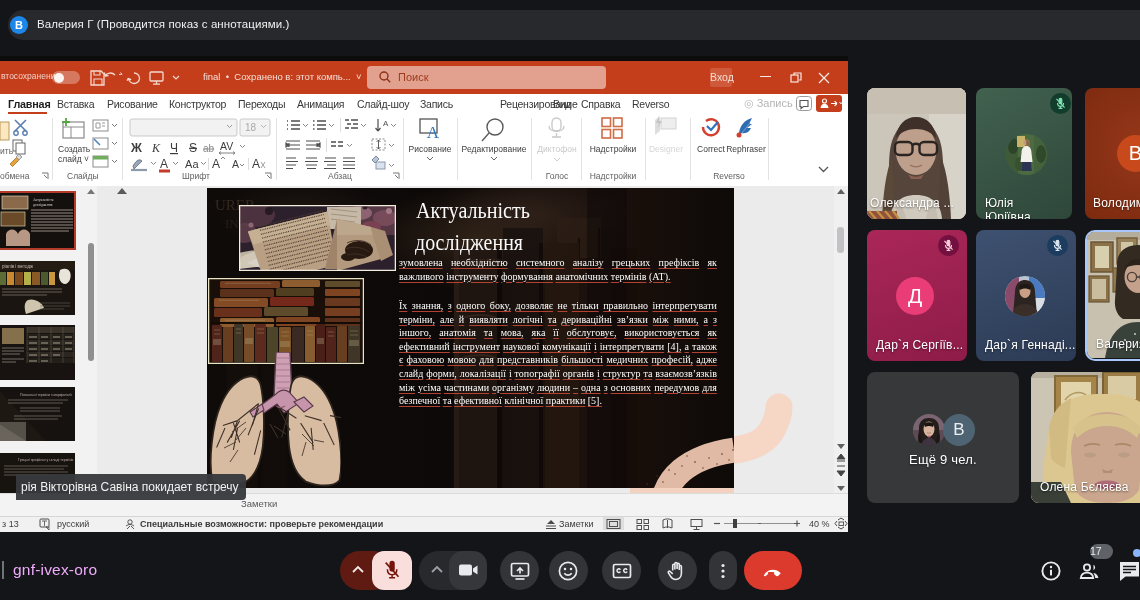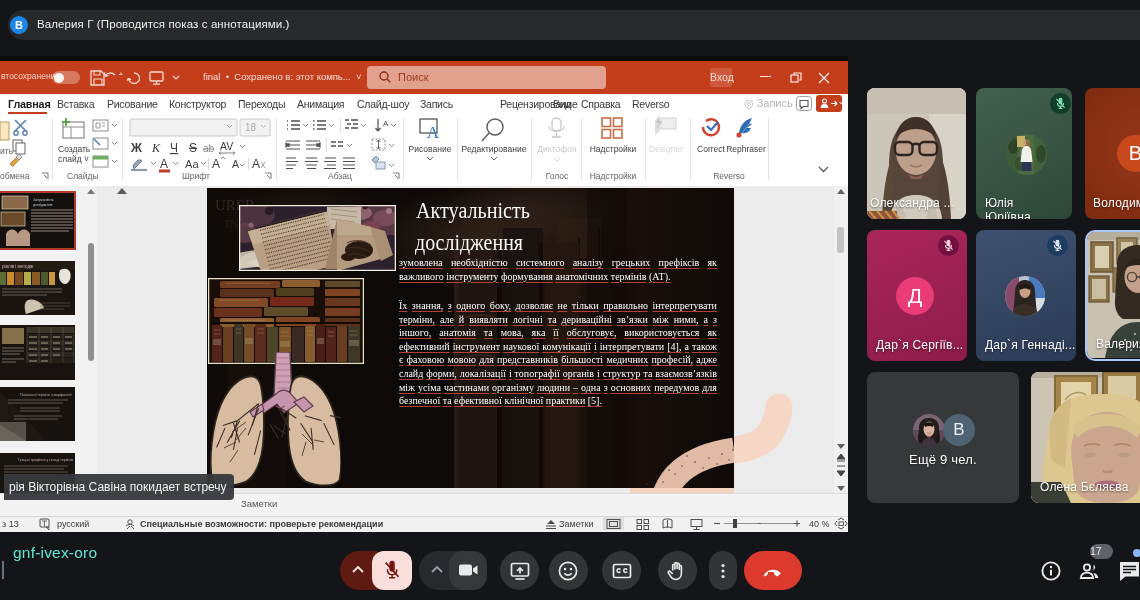--- a/index.html
+++ b/index.html
@@ -680,24 +680,24 @@
     <rect x="733" y="3" width="4" height="9" fill="#3f3f3f"></rect>
     <path d="M794 7.5h6M797 4.5v6" stroke="#555" stroke-width="1.2"></path>
     <text x="809" y="11" font-size="9" fill="#3c3c3c">40 %</text>
     <g stroke="#4a4a4a" fill="none">
         <path d="M838 4l3-2 3 2m-6 7l3 2 3-2m-7-6l-2 2.5 2 2.5m8-5l2 2.5-2 2.5" stroke-width="1"></path>
         <rect x="839" y="6" width="4.5" height="3.5" stroke-width=".9"></rect>
       </g>
   </svg>
 </div>
 
-<div class="abs" style="left:4px;top:474px;width:230px;height:26px;background:rgba(55,57,60,.96);border-radius:0 4px 4px 0;color:#f2f2f2;font-size:12px;line-height:26px;padding-left:5px;box-sizing:border-box;white-space:nowrap;overflow:hidden;">рія Вікторівна Савіна покидает встречу</div>
+<div class="abs" style="left:16px;top:474px;width:230px;height:26px;background:rgba(55,57,60,.96);border-radius:0 4px 4px 0;color:#f2f2f2;font-size:12px;line-height:26px;padding-left:5px;box-sizing:border-box;white-space:nowrap;overflow:hidden;">рія Вікторівна Савіна покидает встречу</div>
 
 <div class="abs" style="left:2px;top:561px;width:2px;height:18px;background:#707377;"></div>
-<div class="abs" style="left:13px;top:544px;color:#5eead4;font-size:15.5px;font-weight:500;letter-spacing:.2px;">gnf-ivex-oro</div>
+<div class="abs" style="left:13px;top:561px;color:#f0abfc;font-size:15.5px;font-weight:500;letter-spacing:.2px;">gnf-ivex-oro</div>
 
 <div class="abs" style="left:340px;top:551px;width:46px;height:39px;background:#5f1a12;border-radius:20px 12px 12px 20px;"></div>
 <svg class="abs" style="left:348px;top:560px;" width="20" height="20" viewBox="0 0 20 20">
     <path d="M5 12l5-5 5 5" fill="none" stroke="#f5e9e7" stroke-width="1.8"></path>
   </svg>
 <div class="abs" style="left:372px;top:551px;width:40px;height:39px;background:#f9dedc;border-radius:12px;"></div>
 <svg class="abs" style="left:380px;top:558px;" width="24" height="25" viewBox="0 0 24 25">
   <g fill="none" stroke="#74140c" stroke-width="1.5">
     <rect x="10.2" y="3.5" width="3.8" height="9.3" rx="1.9" fill="#74140c"></rect>
     <path d="M7.4 11.3c0 3.6 2 5.5 4.7 5.5s4.7-1.9 4.7-5.5M12.1 16.8v3M9.1 19.8h6"></path>

